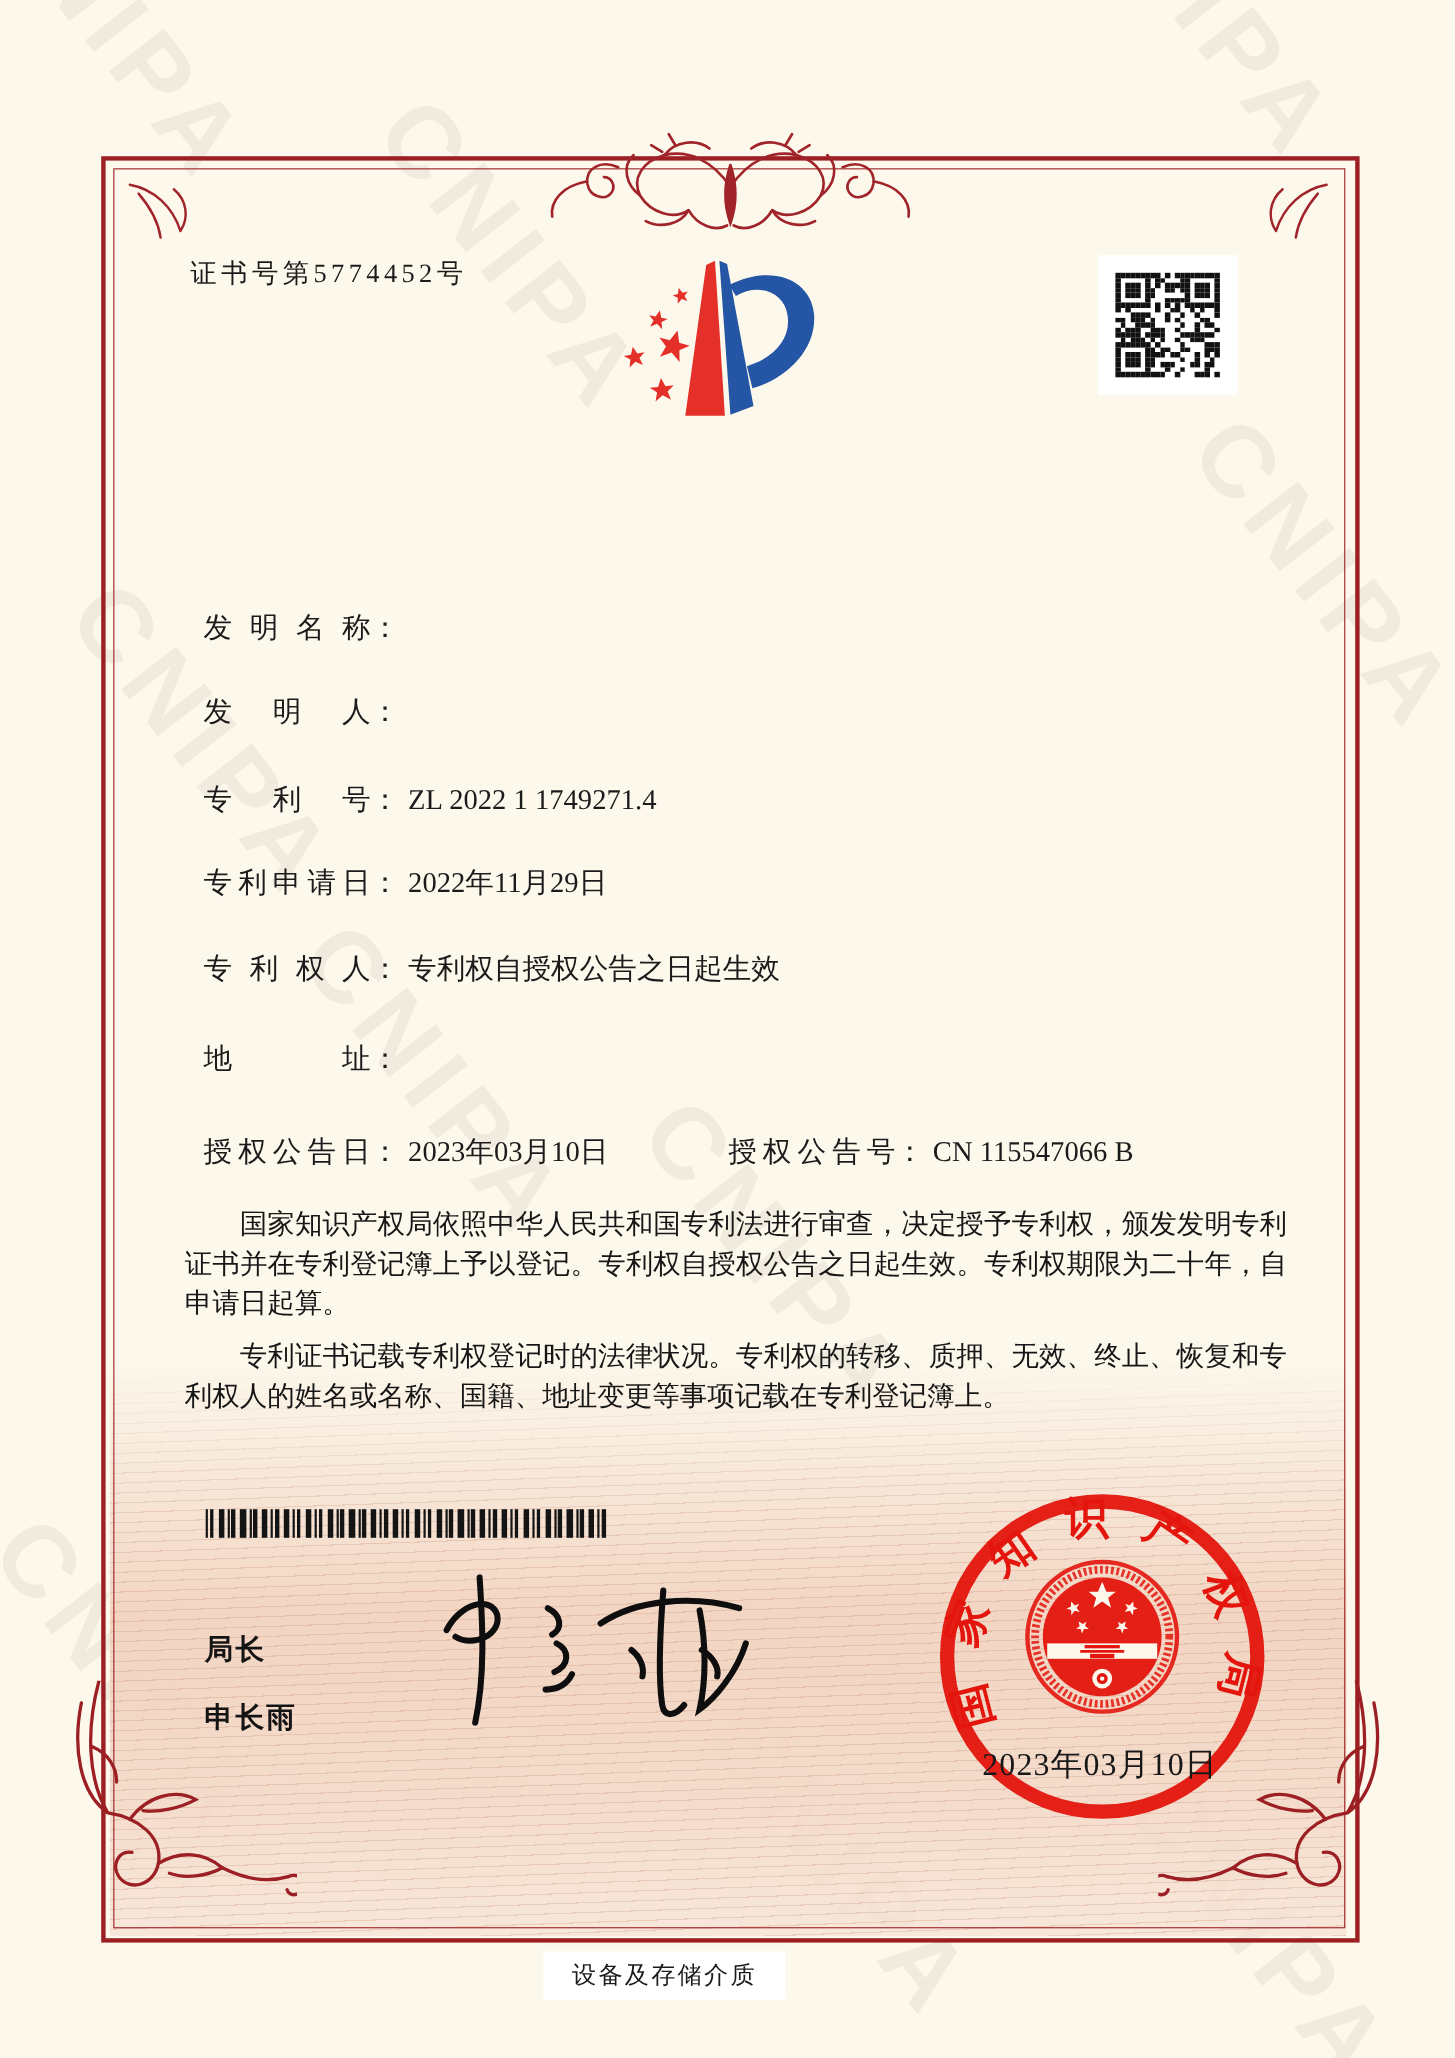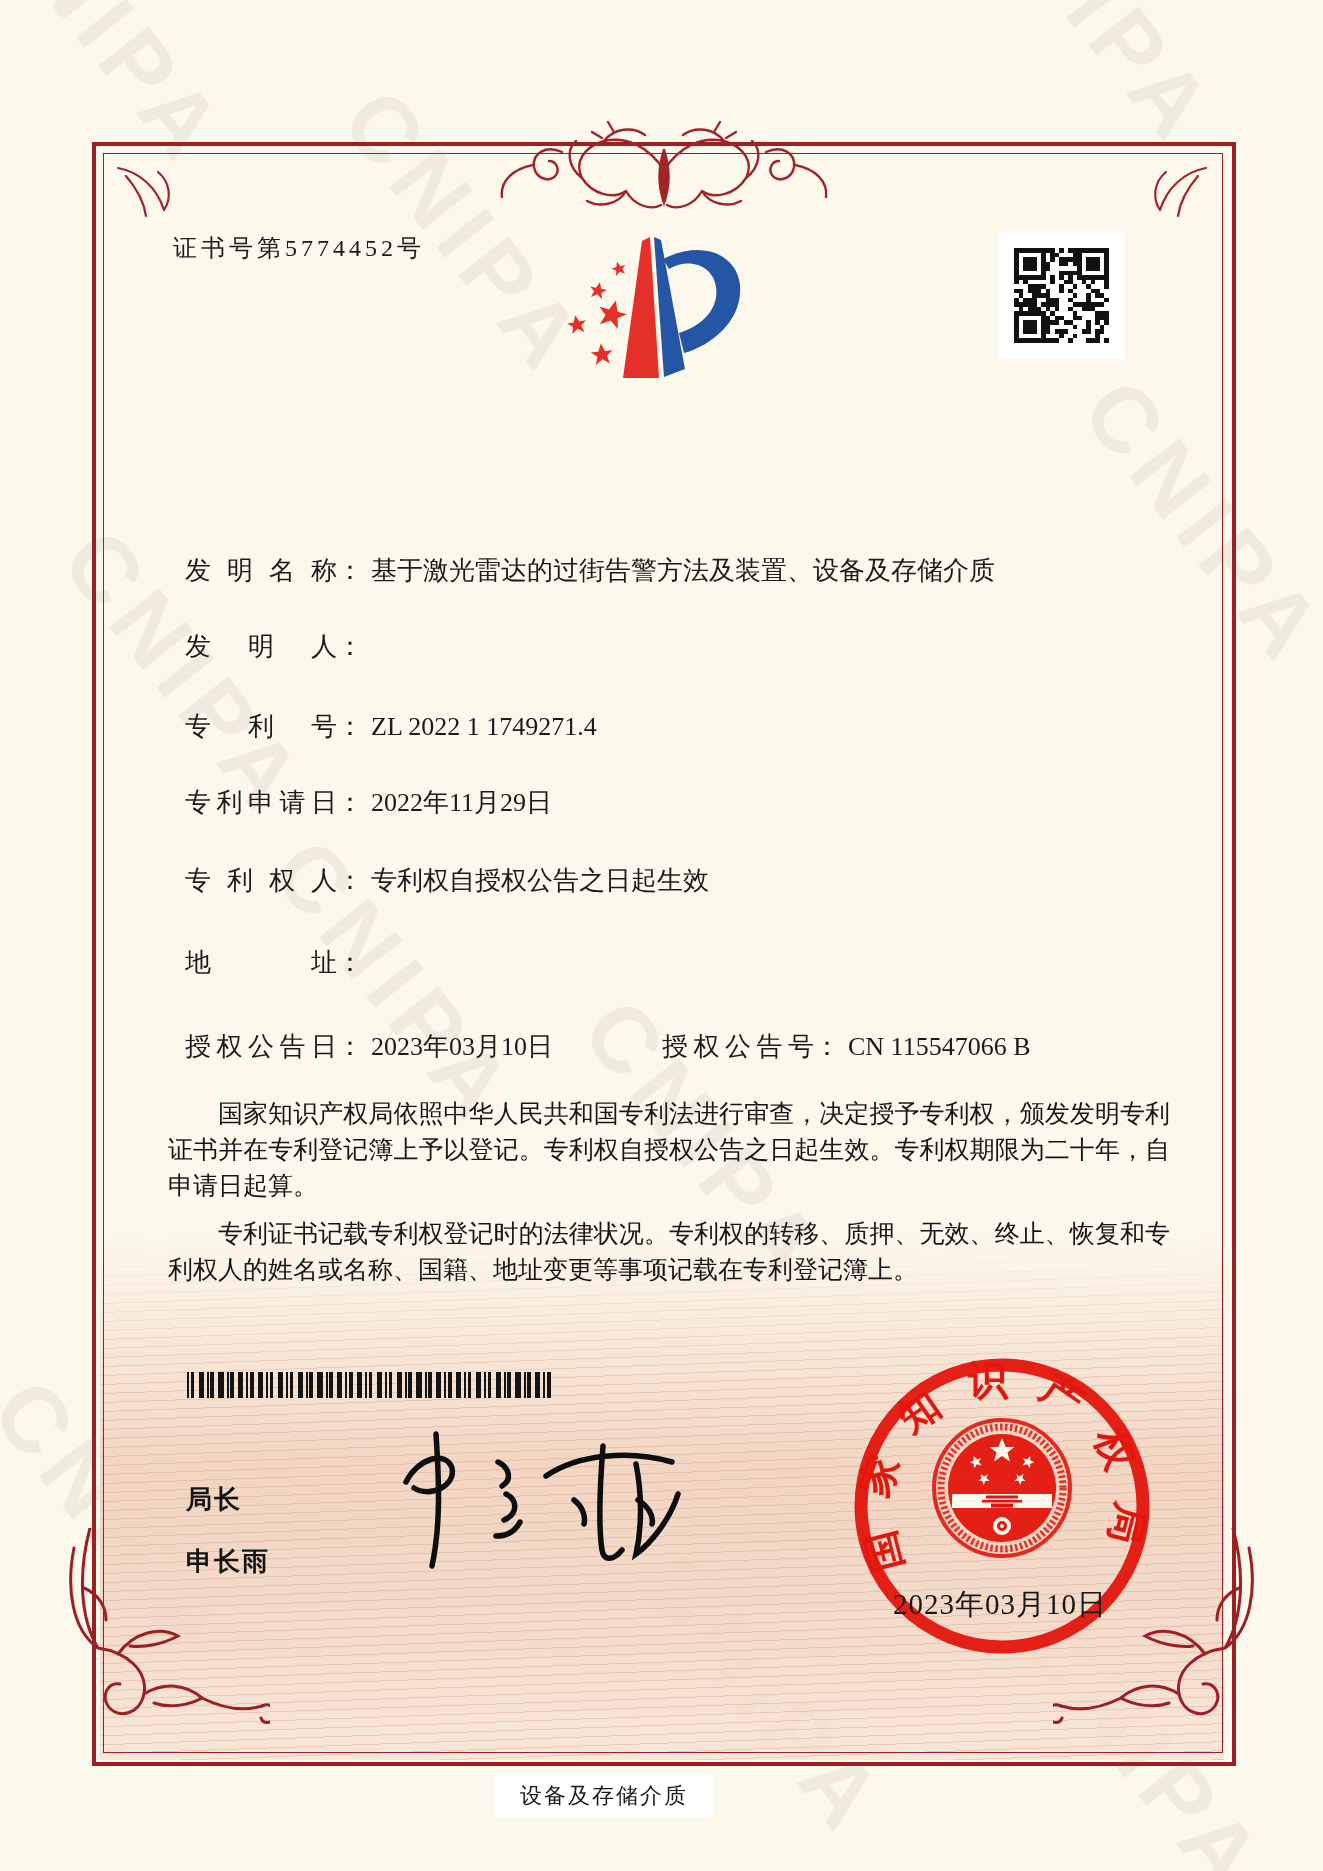--- a/index.html
+++ b/index.html
@@ -397,21 +397,20 @@
 
 
   <div class="row" style="top:552px">
     <span class="jl justify">
         <span>发</span>
         <span>明</span>
         <span>名</span>
         <span>称</span>
       </span>
       <span class="colon">：</span>
-    <span class="val">基于激光雷达的过街告警方法及装置、设备及存储介质</span>
   </div>
   <div class="row" style="top:628px">
     <span class="jl justify">
         <span>发</span>
         <span>明</span>
         <span>人</span>
       </span>
       <span class="colon">：</span>
   </div>
   <div class="row" style="top:708px">

